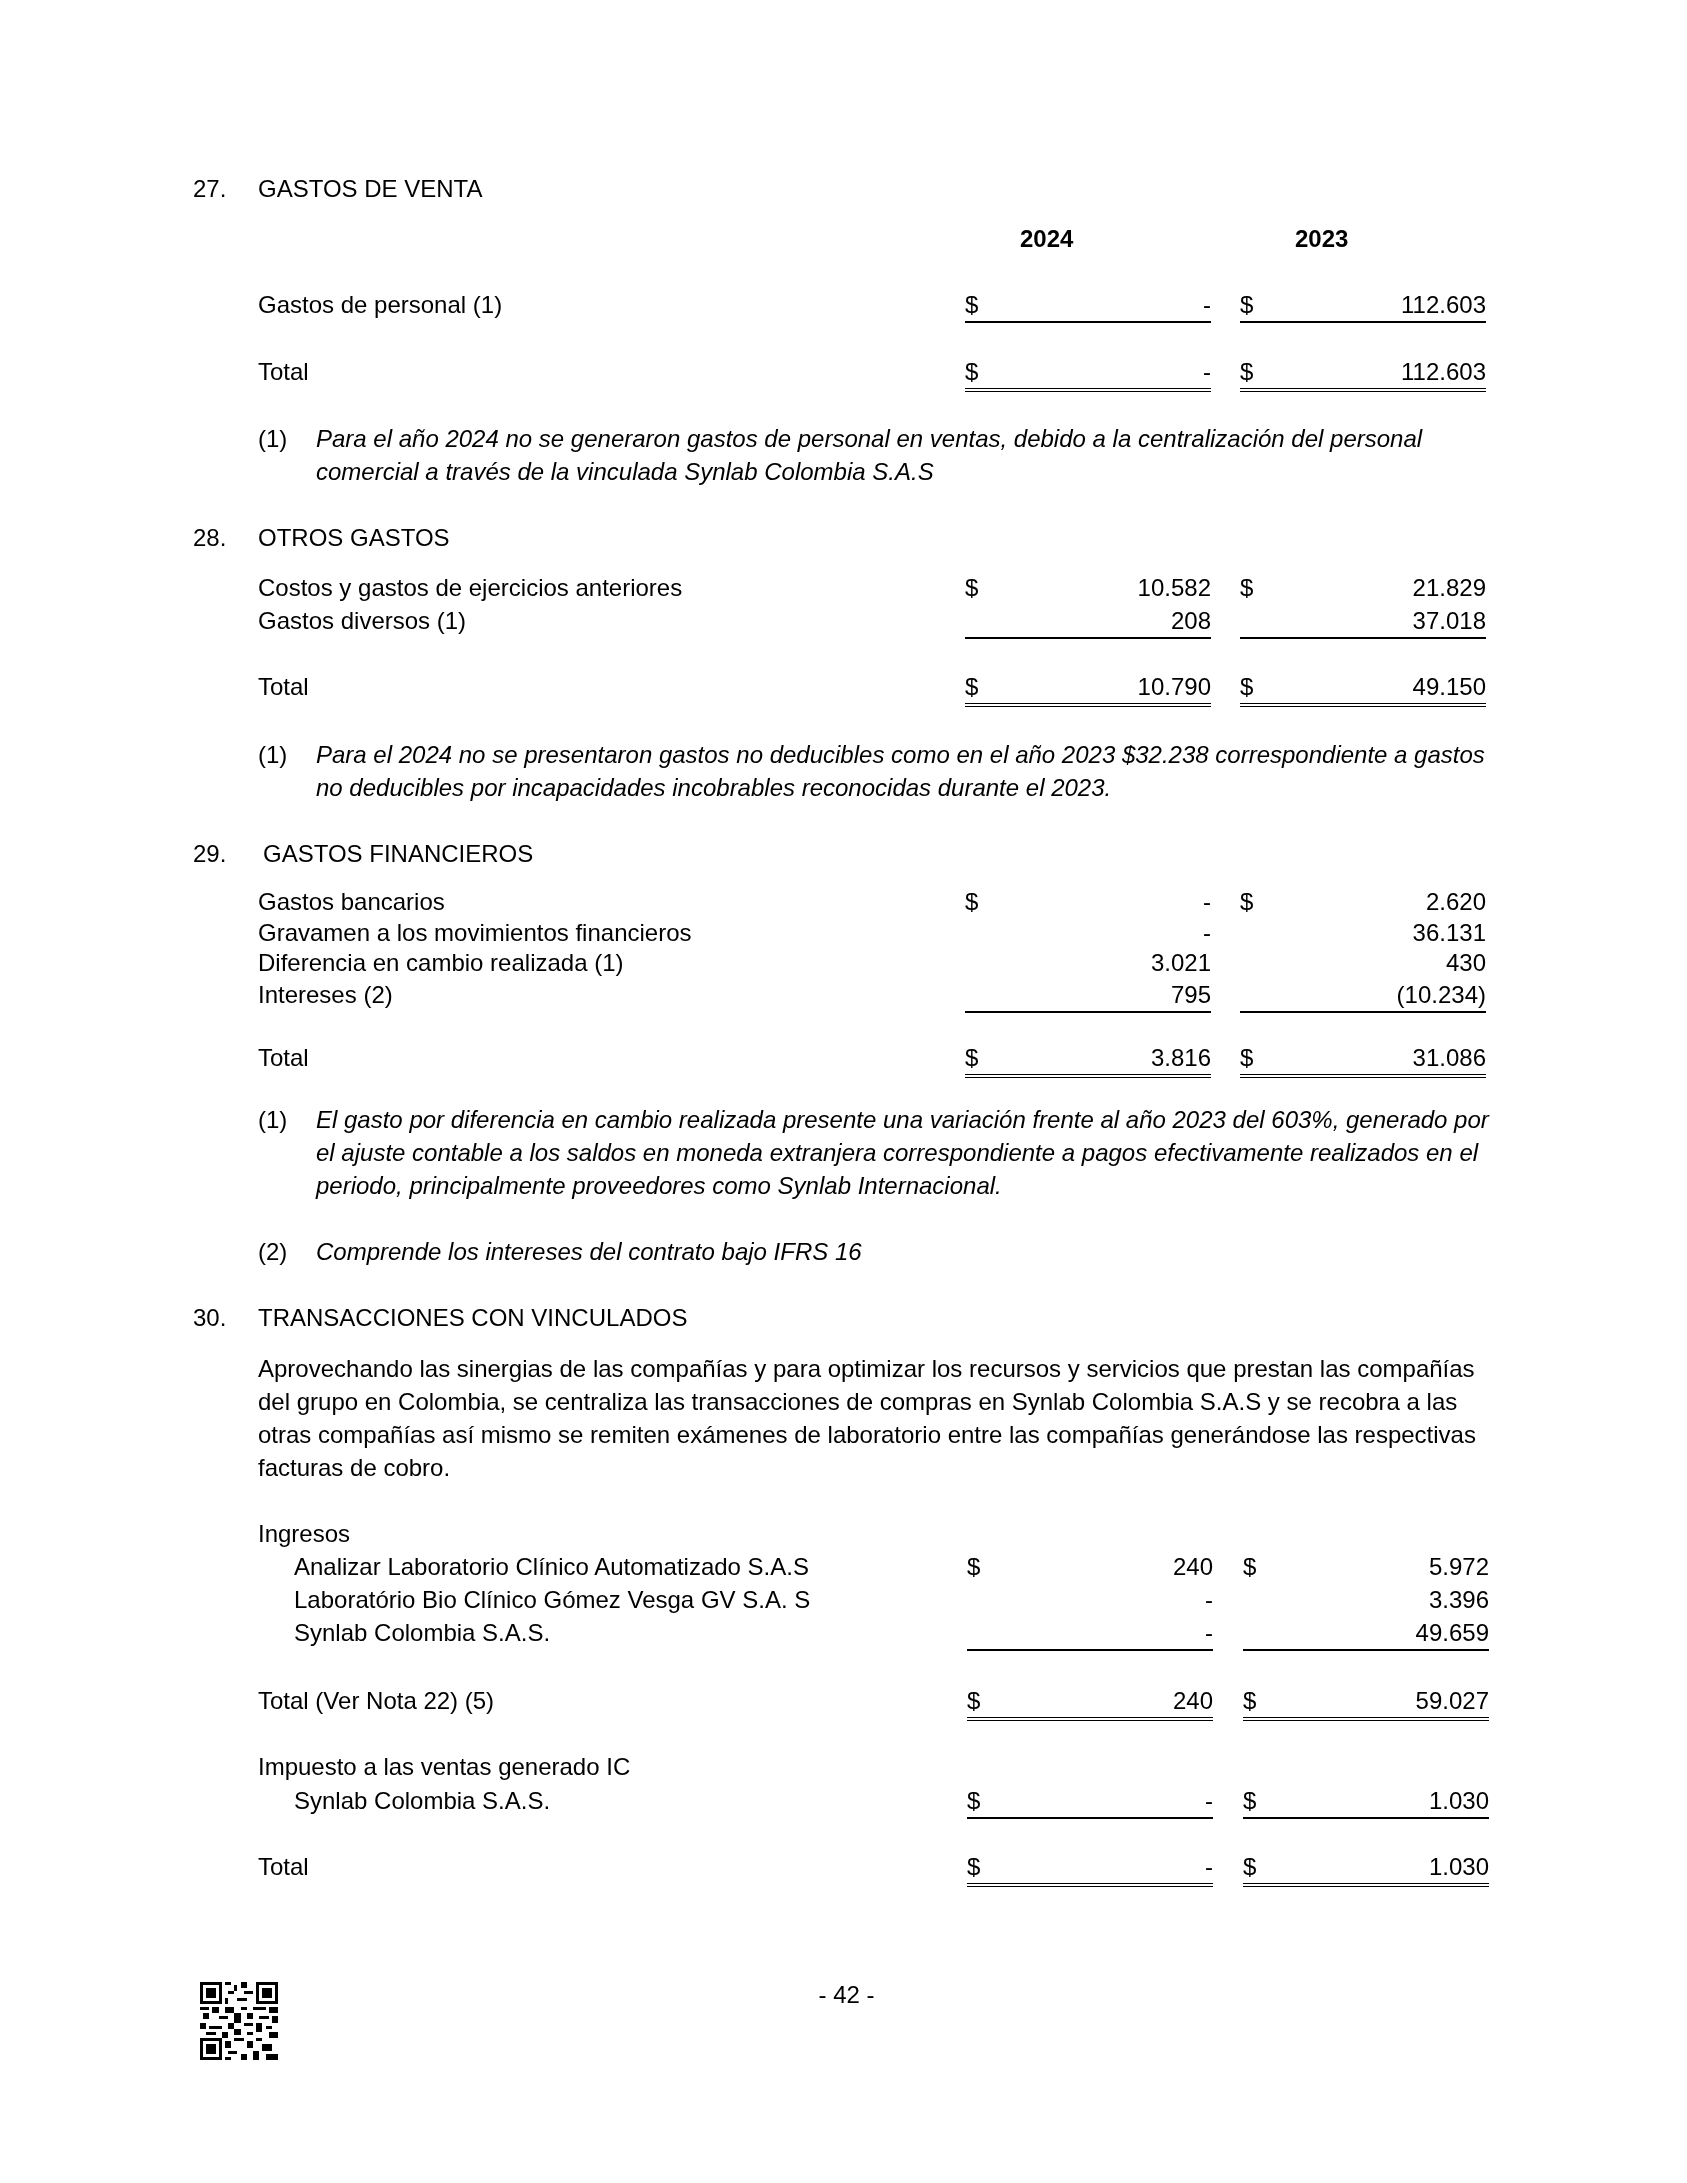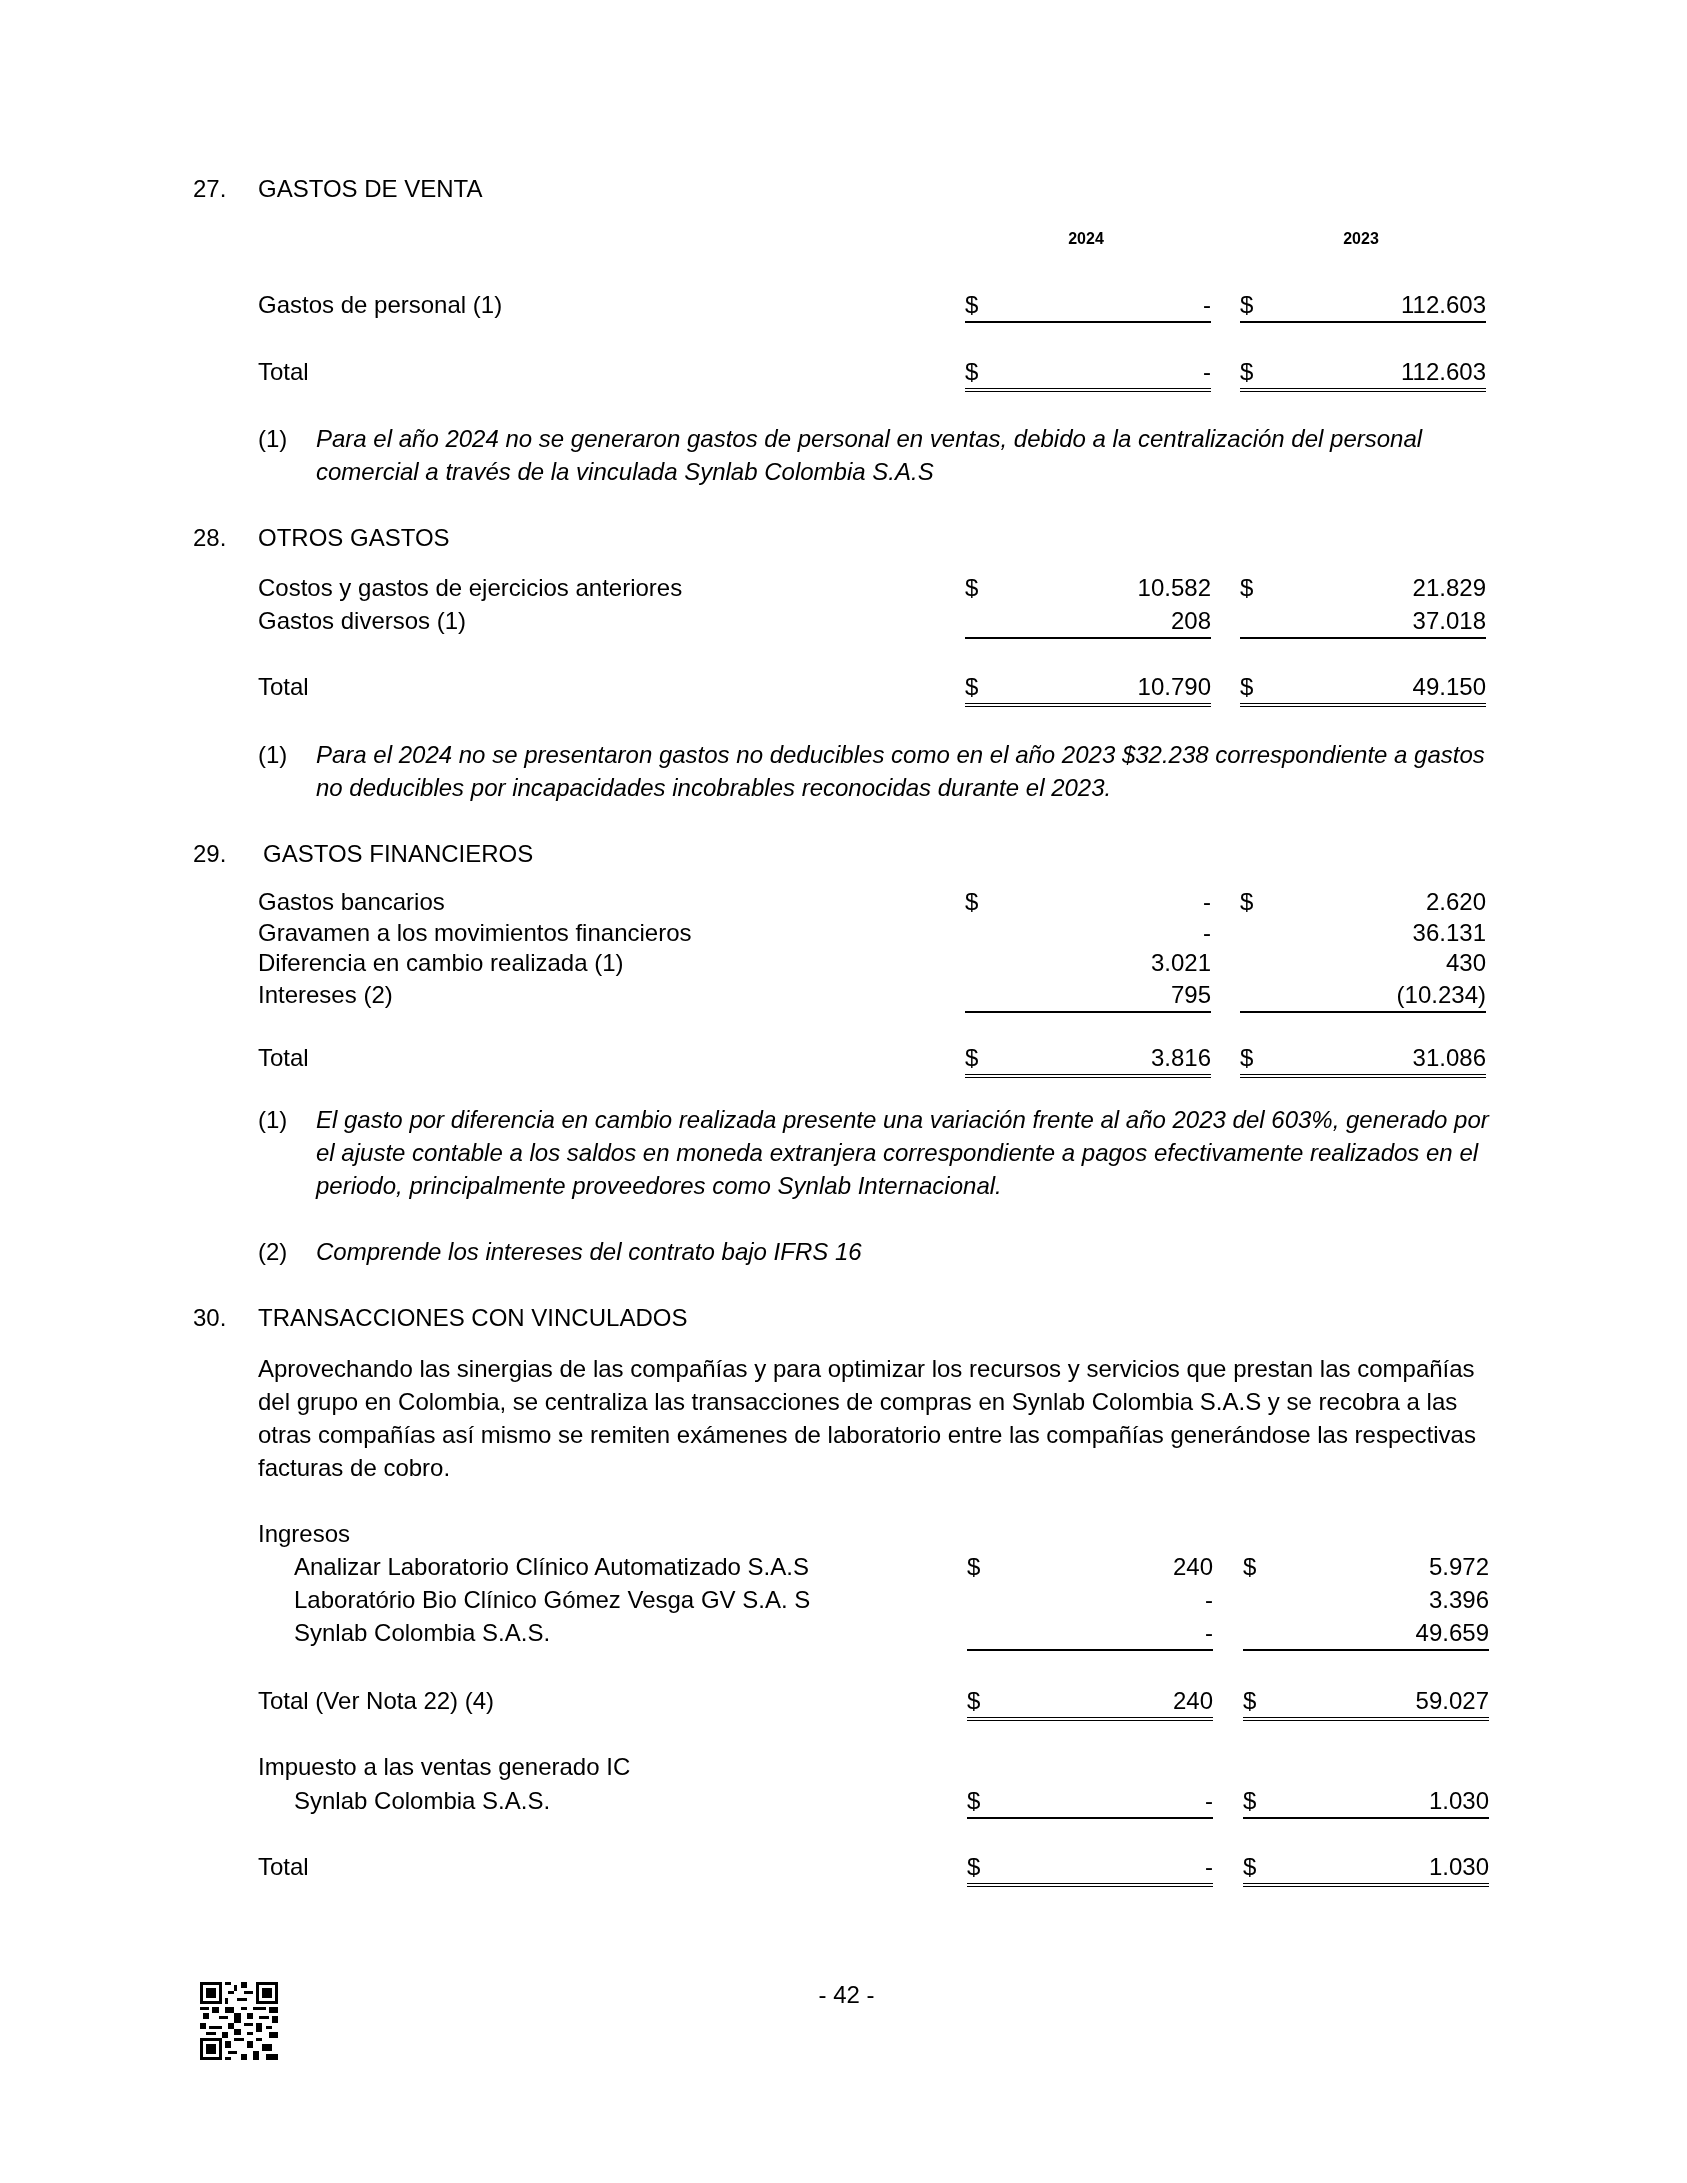--- a/index.html
+++ b/index.html
@@ -5,21 +5,21 @@
   html, body { margin: 0; padding: 0; background: #ffffff; }
   body { width: 1687px; height: 2183px; position: relative; overflow: hidden;
          font-family: "Liberation Sans", sans-serif; color: #000; }
   .page { position: absolute; left: 0; top: 0; width: 1687px; height: 2183px; }
   .abs { position: absolute; white-space: nowrap; }
   .txt { font-size: 24px; line-height: 33px; }
   .sec-num { left: 193px; font-size: 24px; }
   .sec-title { left: 258px; font-size: 24px; }
   .label { left: 258px; }
   .label.indent { left: 283px; margin-left: 11px; }
-  .yr { font-size: 16px; font-weight: bold; width: 132px; text-align: center; }
+  .yr { font-size: 24px; font-weight: bold; width: 132px; }
   .cur { position: absolute; font-size: 24px; line-height: 33px; }
   .val { position: absolute; font-size: 24px; line-height: 33px; text-align: right; }
   .c1 { left: 965px; width: 246px; }
   .c2 { left: 1240px; width: 246px; }
   .cellbox { position: absolute; height: 33px; }
   .cellbox .cur { left: 0; top: 0; }
   .cellbox .val { right: 0; top: 0; }
   .u1 { border-bottom: 2px solid #000; }
   .u2 { border-bottom: 4px double #000; }
   .note-n { left: 258px; }
@@ -175,21 +175,21 @@
   </div>
 
   <div class="abs label indent txt" style="top:1616px">Synlab Colombia S.A.S.</div>
   <div class="cellbox c1 u1" style="top:1616px; left:967px">
     <span class="val">-</span>
   </div>
   <div class="cellbox c2 u1" style="top:1616px; left:1243px">
     <span class="val">49.659</span>
   </div>
 
-  <div class="abs label txt" style="top:1684px">Total (Ver Nota 22) (4)</div>
+  <div class="abs label txt" style="top:1684px">Total (Ver Nota 22) (5)</div>
   <div class="cellbox c1 u2" style="top:1684px; left:967px">
     <span class="cur">$</span>
     <span class="val">240</span>
   </div>
   <div class="cellbox c2 u2" style="top:1684px; left:1243px">
     <span class="cur">$</span>
     <span class="val">59.027</span>
   </div>
 
   <div class="abs label txt" style="top:1750px">Impuesto a las ventas generado IC</div>

